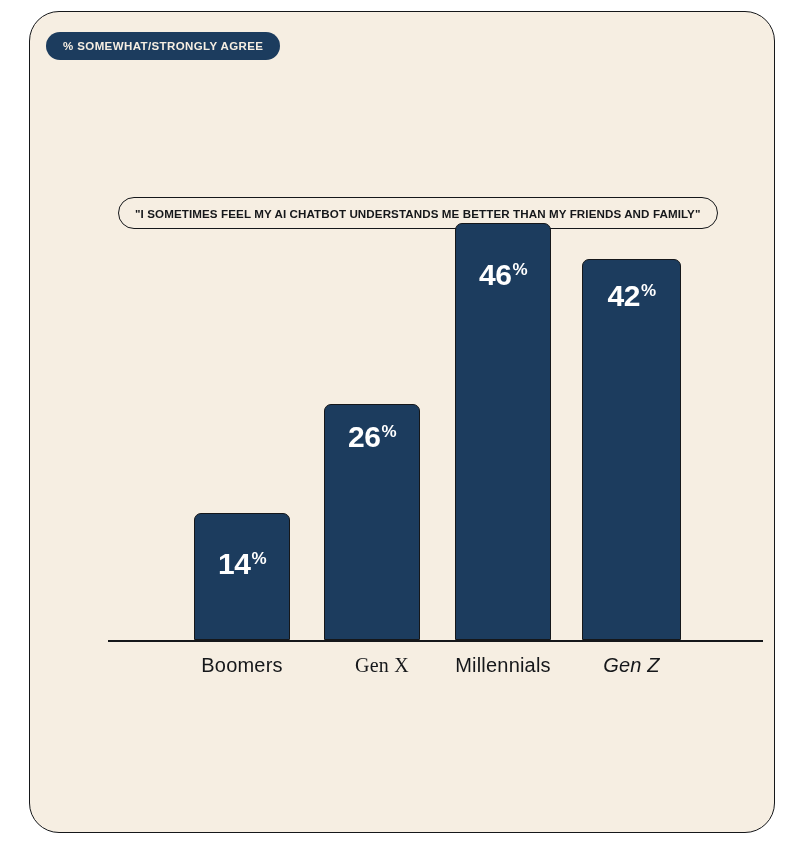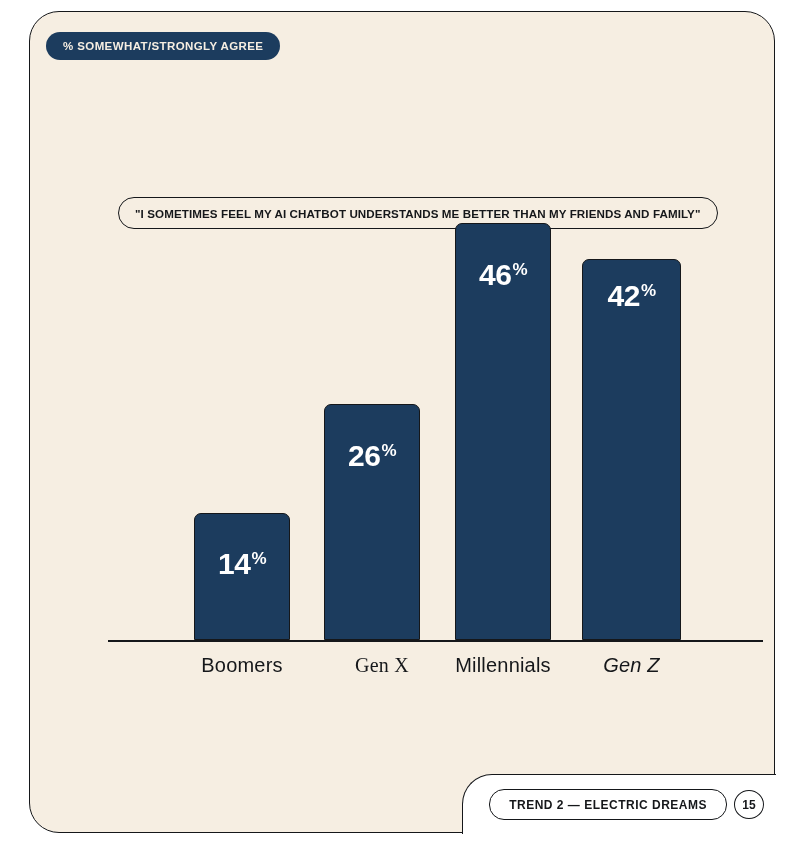--- a/index.html
+++ b/index.html
@@ -197,21 +197,21 @@
     <div class="plot">
 
       <div class="bar" id="bar0" style="left: 115px; width: 96px; height: 127px;">
         <span class="bar-value" style="margin-top: 35px;">
             <span>14</span>
             <span class="pct">%</span>
           </span>
       </div>
 
       <div class="bar" id="bar1" style="left: 245px; width: 96px; height: 236px;">
-        <span class="bar-value" style="margin-top: 36px;">
+        <span class="bar-value" style="margin-top: 17px;">
             <span>26</span>
             <span class="pct">%</span>
           </span>
       </div>
 
       <div class="bar" id="bar2" style="left: 376px; width: 96px; height: 417px;">
         <span class="bar-value" style="margin-top: 36px;">
             <span>46</span>
             <span class="pct">%</span>
           </span>
@@ -227,18 +227,14 @@
     </div>
 
     <div class="baseline"></div>
 
     <div class="cat-label" id="cat0" style="left: 115px; width: 96px;">Boomers</div>
     <div class="cat-label" id="cat1" style="left: 255px; width: 96px; font-family: Liberation Serif, serif;">Gen X</div>
     <div class="cat-label" id="cat2" style="left: 376px; width: 96px;">Millennials</div>
     <div class="cat-label" id="cat3" style="left: 503px; width: 99px; font-style: italic;">Gen Z</div>
   </div>
 
-  <div class="footer-wrap">
-    <div class="trend-pill">TREND 2  —  ELECTRIC DREAMS</div>
-    <div class="page-circle">15</div>
-  </div>
 
 </div>
 
 </body></html>

